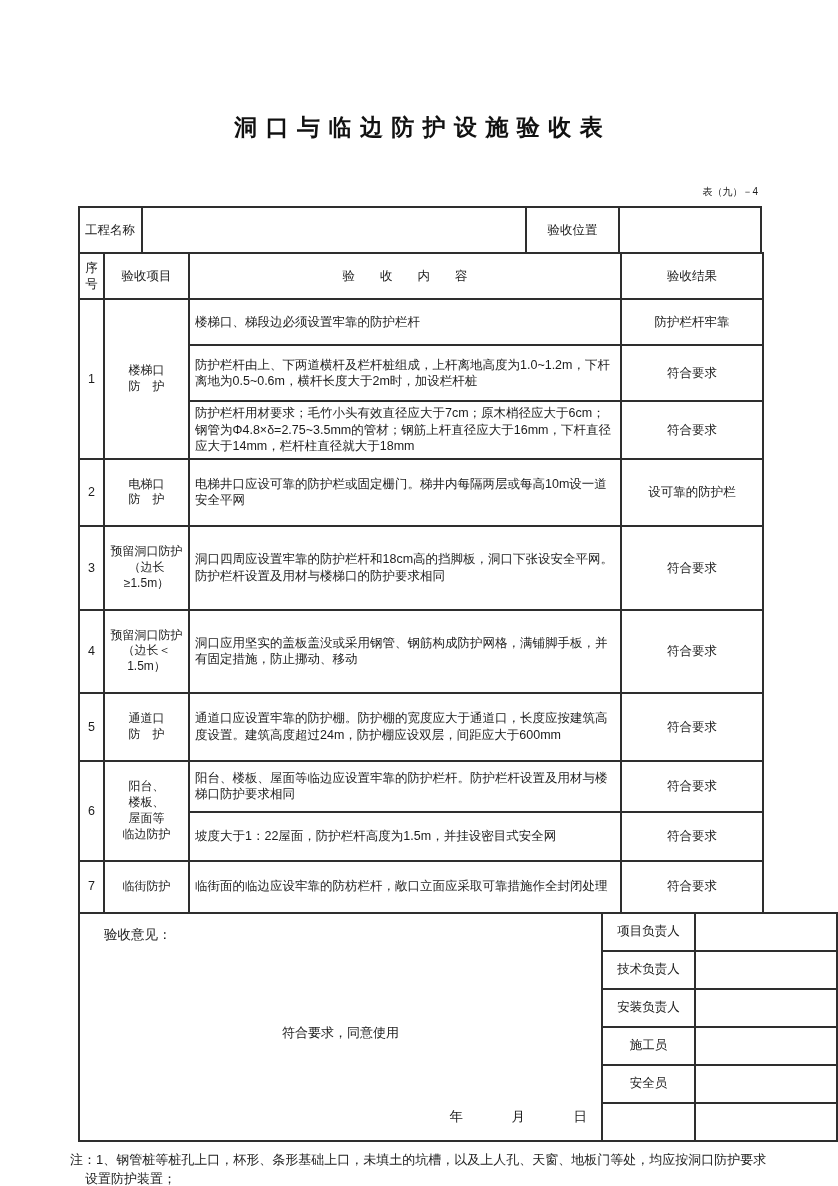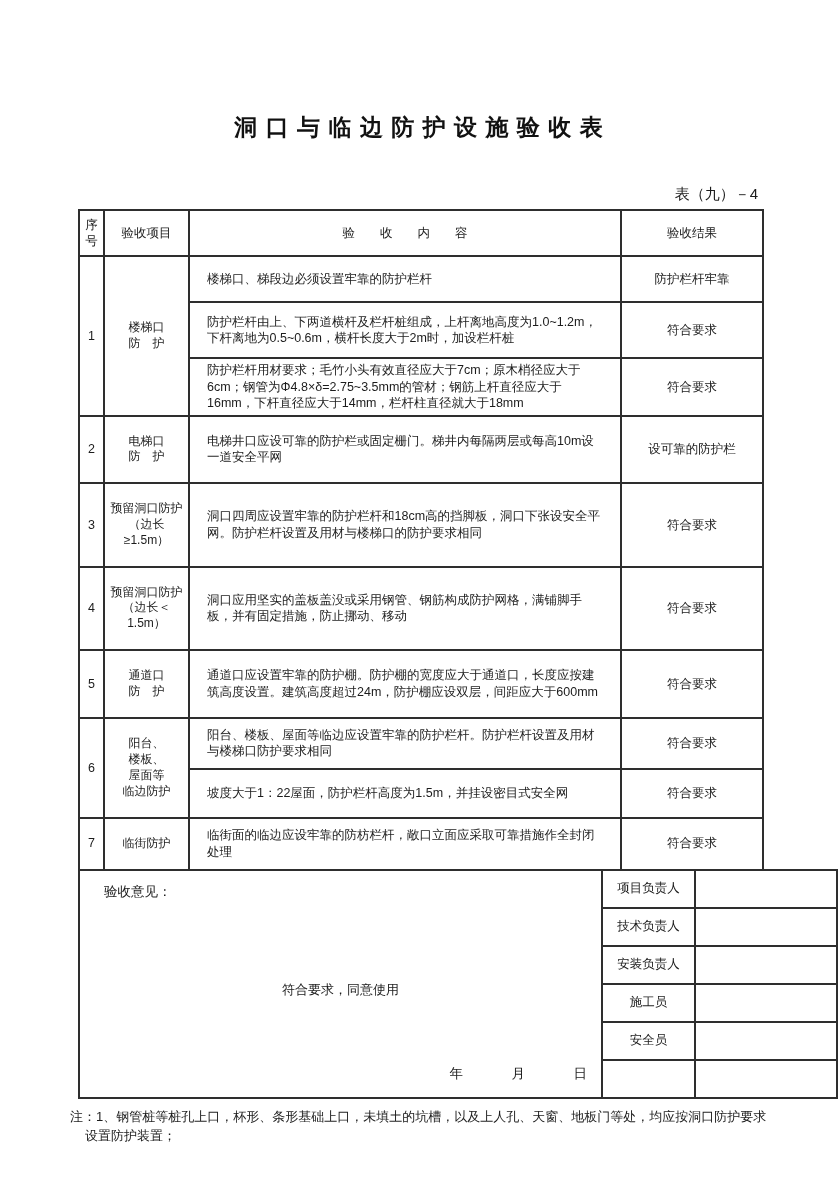--- a/index.html
+++ b/index.html
@@ -18,21 +18,21 @@
     font-weight: bold;
     letter-spacing: 1px;
     color: #111;
   }
 
   .sheet { width: 682px; margin-left: 78px; }
 
   .table-label {
     margin-top: 42px;
     text-align: right;
-    font-size: 15px;
+    font-size: 10px;
     padding-right: 2px;
     margin-bottom: 7px;
   }
 
   table { border-collapse: collapse; table-layout: fixed; width: 682px; }
   td {
     border: 2px solid #2e2e2e;
     font-size: 12.5px;
     line-height: 1.32;
     vertical-align: middle;
@@ -52,21 +52,21 @@
   .c-content { width: 432px; }
   .c-result { width: 142px; }
 
   
   .c-left { width: 523px; }
   .c-slabel { width: 93px; }
   .c-sval { width: 142px; }
 
   .cell-label { text-align: left; padding-left: 5px; }
   .cell-center { text-align: center; }
-  .cell-content { text-align: left; padding: 3px 17px; }
+  .cell-content { text-align: left; padding: 3px 5px; }
   .cell-item { text-align: center; white-space: pre-line; padding: 17px 1px; font-size: 12px; }
 
   .h46 { height: 46px; } .h56 { height: 56px; } .h50 { height: 50px; }
   .h48 { height: 48px; } .h55 { height: 55px; } .h47 { height: 47px; }
   .h51 { height: 51px; } .h49 { height: 49px; } .h38 { height: 38px; }
 
   .opinion-cell { vertical-align: top; padding: 0; }
   .opinion-inner {
     display: flex; flex-direction: column;
     height: 100%; min-height: 226px;
@@ -83,20 +83,30 @@
 <body>
 
 <div class="page">
 
   <div class="doc-title">洞 口 与 临 边 防 护 设 施 验 收 表</div>
 
   <div class="sheet">
 
     <div class="table-label">表（九）－4</div>
 
+    <table class="tbl-info">
+      <tbody>
+          <tr class="h46">
+        <td class="c-a1 cell-label">工程名称</td>
+        <td class="c-a2"></td>
+        <td class="c-a3 cell-center">验收位置</td>
+        <td class="c-a4"></td>
+      </tr>
+    </tbody>
+      </table>
 
     <table class="tbl-main">
       <tbody>
           <tr class="h46">
         <td class="c-seq cell-center">序号</td>
         <td class="c-item cell-center">验收项目</td>
         <td class="c-content cell-center">验　　收　　内　　容</td>
         <td class="c-result cell-center">验收结果</td>
       </tr>
 

